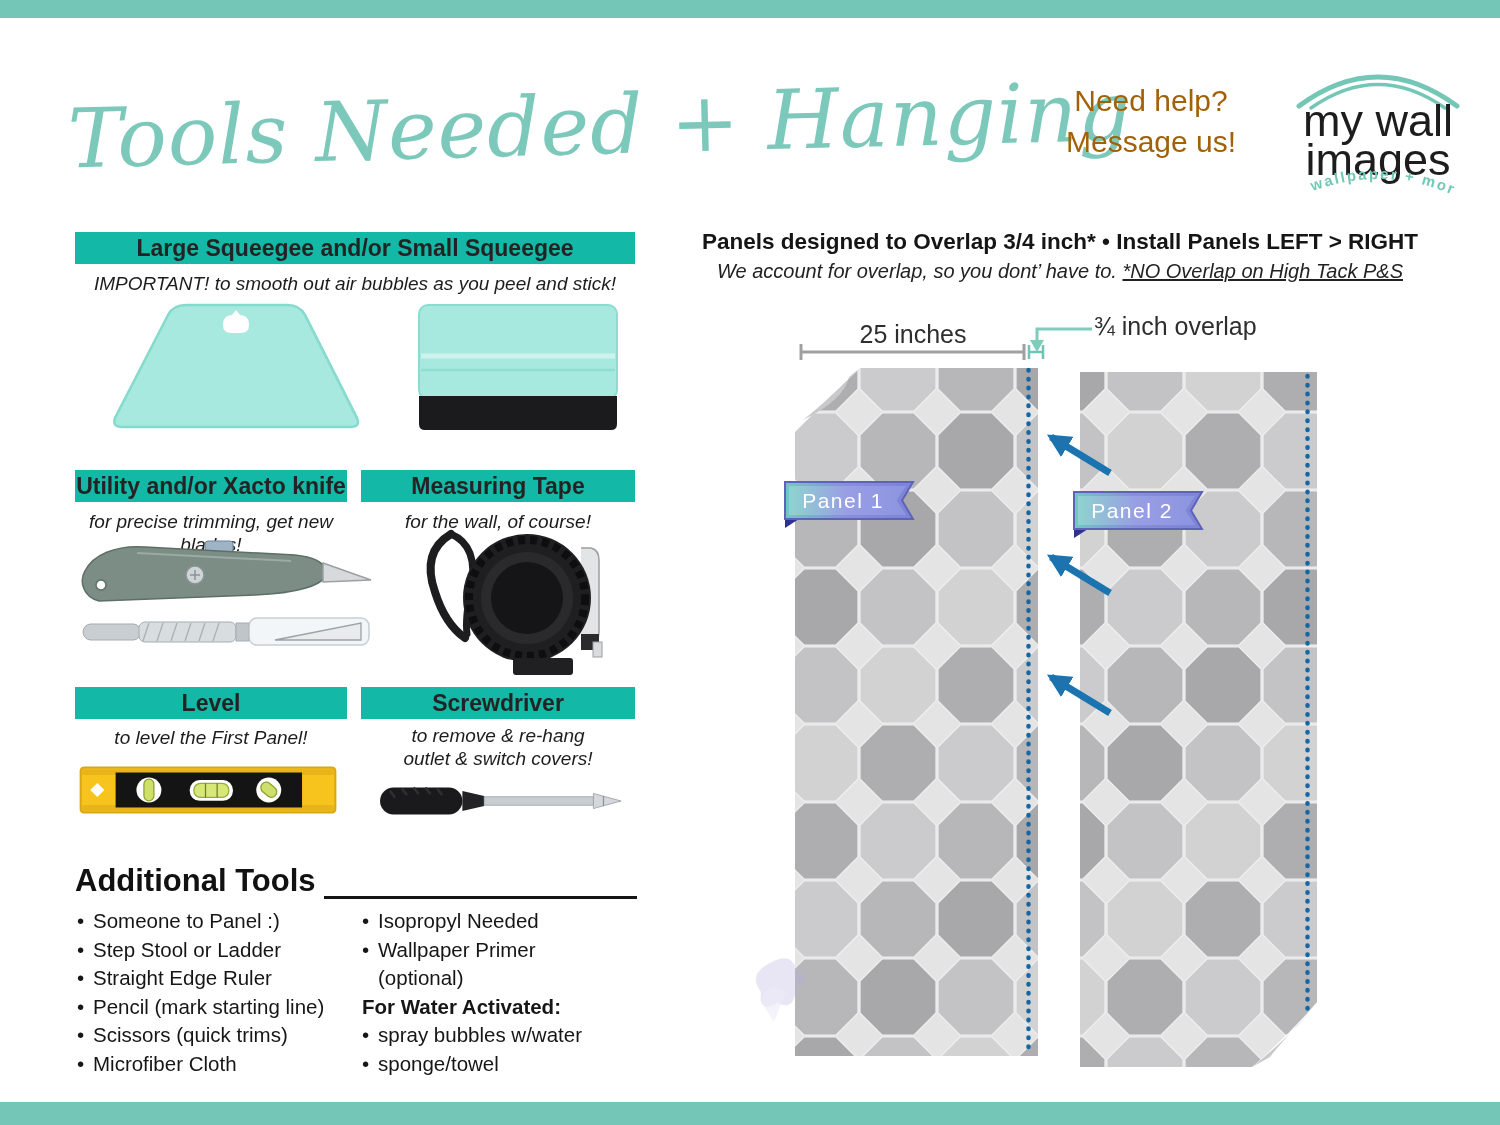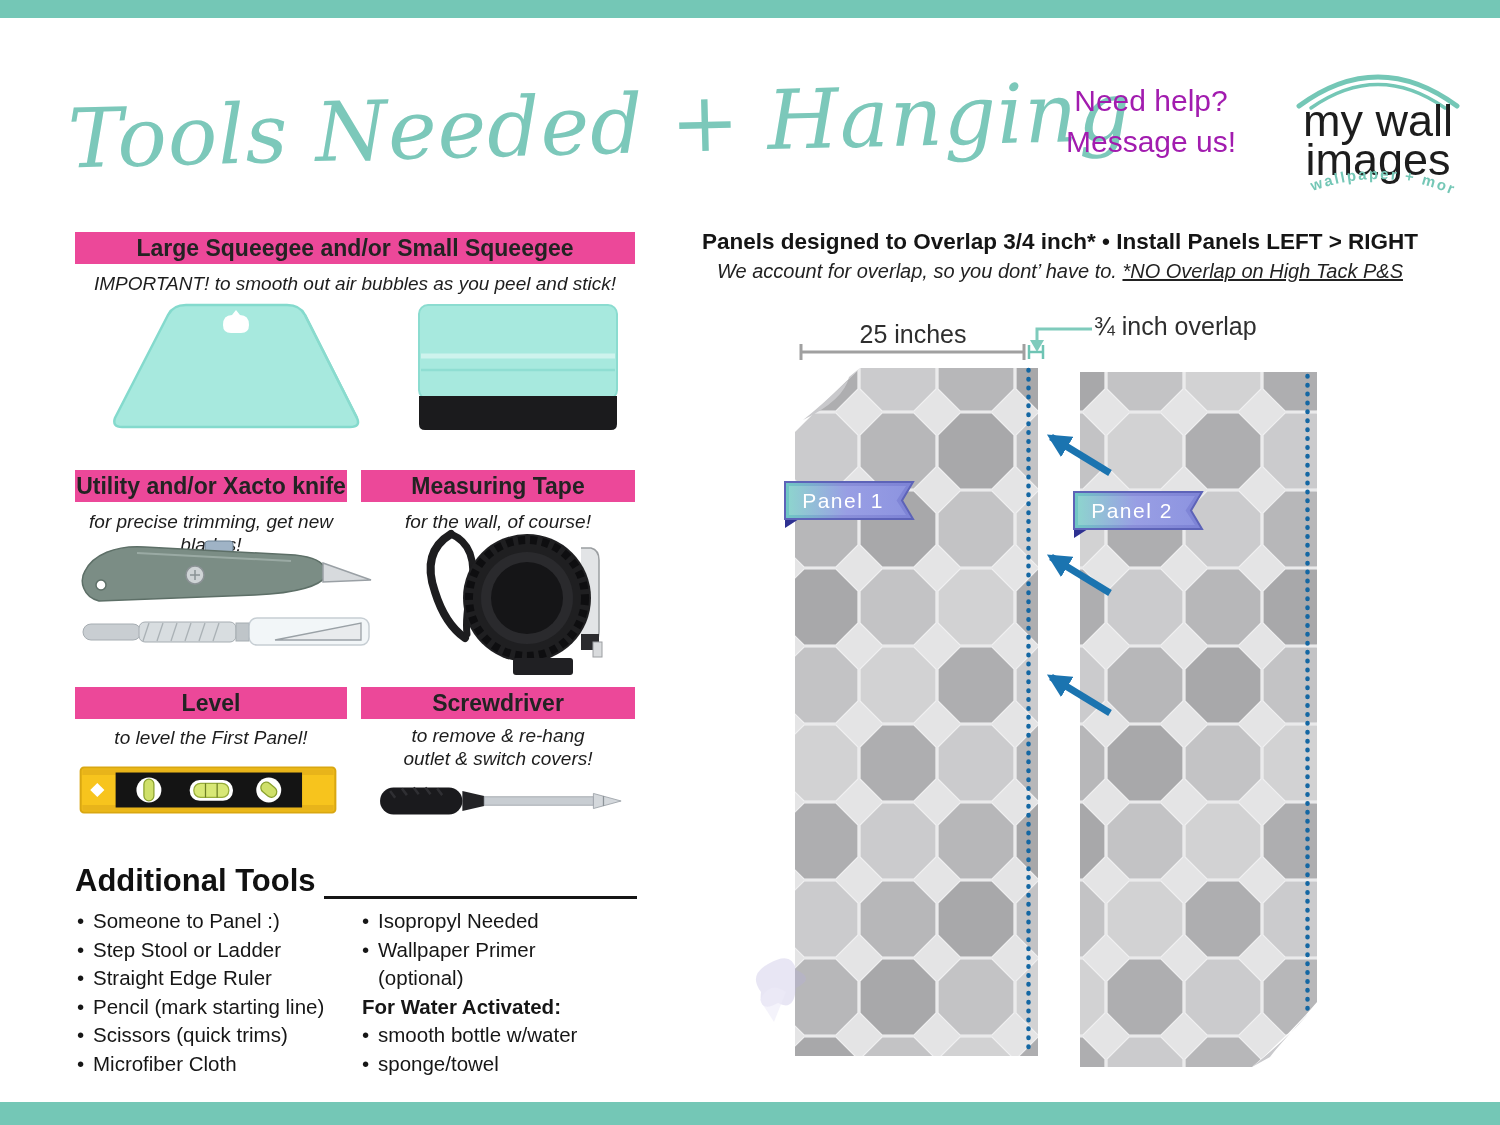--- a/index.html
+++ b/index.html
@@ -7,27 +7,27 @@
         font-family:"Liberation Sans",sans-serif;color:#1c1c1c;}
   .bar{position:absolute;left:0;width:1500px;background:#74c7b6;}
   .bar-top{top:0;height:18px;}
   .bar-bottom{top:1102px;height:23px;}
 
   .script-title{position:absolute;left:68px;top:52px;width:950px;height:160px;
     font-family:"DejaVu Serif",serif;font-style:italic;font-size:82px;line-height:150px;
     color:#7cc8ba;transform:rotate(-1.5deg);white-space:nowrap;letter-spacing:1px;}
 
   .help{position:absolute;left:1036px;top:80px;width:230px;text-align:center;
-    font-size:30px;line-height:41px;font-weight:500;color:#a21caf;}
+    font-size:30px;line-height:41px;font-weight:500;color:#a16207;}
 
   .logo{position:absolute;left:1287px;top:48px;width:182px;height:162px;}
 
   
   .leftcol{position:absolute;left:75px;top:230px;width:560px;height:630px;}
-  .hdr{position:absolute;background:#ec4899;height:32px;line-height:32px;text-align:center;
+  .hdr{position:absolute;background:#14b8a6;height:32px;line-height:32px;text-align:center;
        font-weight:bold;font-size:23px;color:#232323;}
   .note{position:absolute;font-style:italic;font-size:19px;color:#1d1d1d;text-align:center;line-height:23px;}
   .toolimg{position:absolute;}
 
   .additional{position:absolute;left:75px;top:863px;width:562px;}
   .add-head{display:flex;align-items:flex-end;}
   .add-head .txt{font-size:31px;font-weight:bold;color:#111;white-space:nowrap;}
   .add-head .rule{flex:1;height:3px;background:#151515;margin-top:17px;margin-left:8px;}
   .add-cols{position:relative;margin-top:8px;height:175px;}
   .add-col{position:absolute;top:0;}
@@ -206,21 +206,21 @@
             <span>Wallpaper Primer</span>
           </div>
           <div class="add-item indent">
             <span>(optional)</span>
           </div>
           <div class="add-item bold">
             <span>For Water Activated:</span>
           </div>
           <div class="add-item">
             <span class="dot">•</span>
-            <span>smooth bottle w/water</span>
+            <span>spray bubbles w/water</span>
           </div>
           <div class="add-item">
             <span class="dot">•</span>
             <span>sponge/towel</span>
           </div>
         </div>
     </div>
   </div>
 
   <div class="panels-head">

